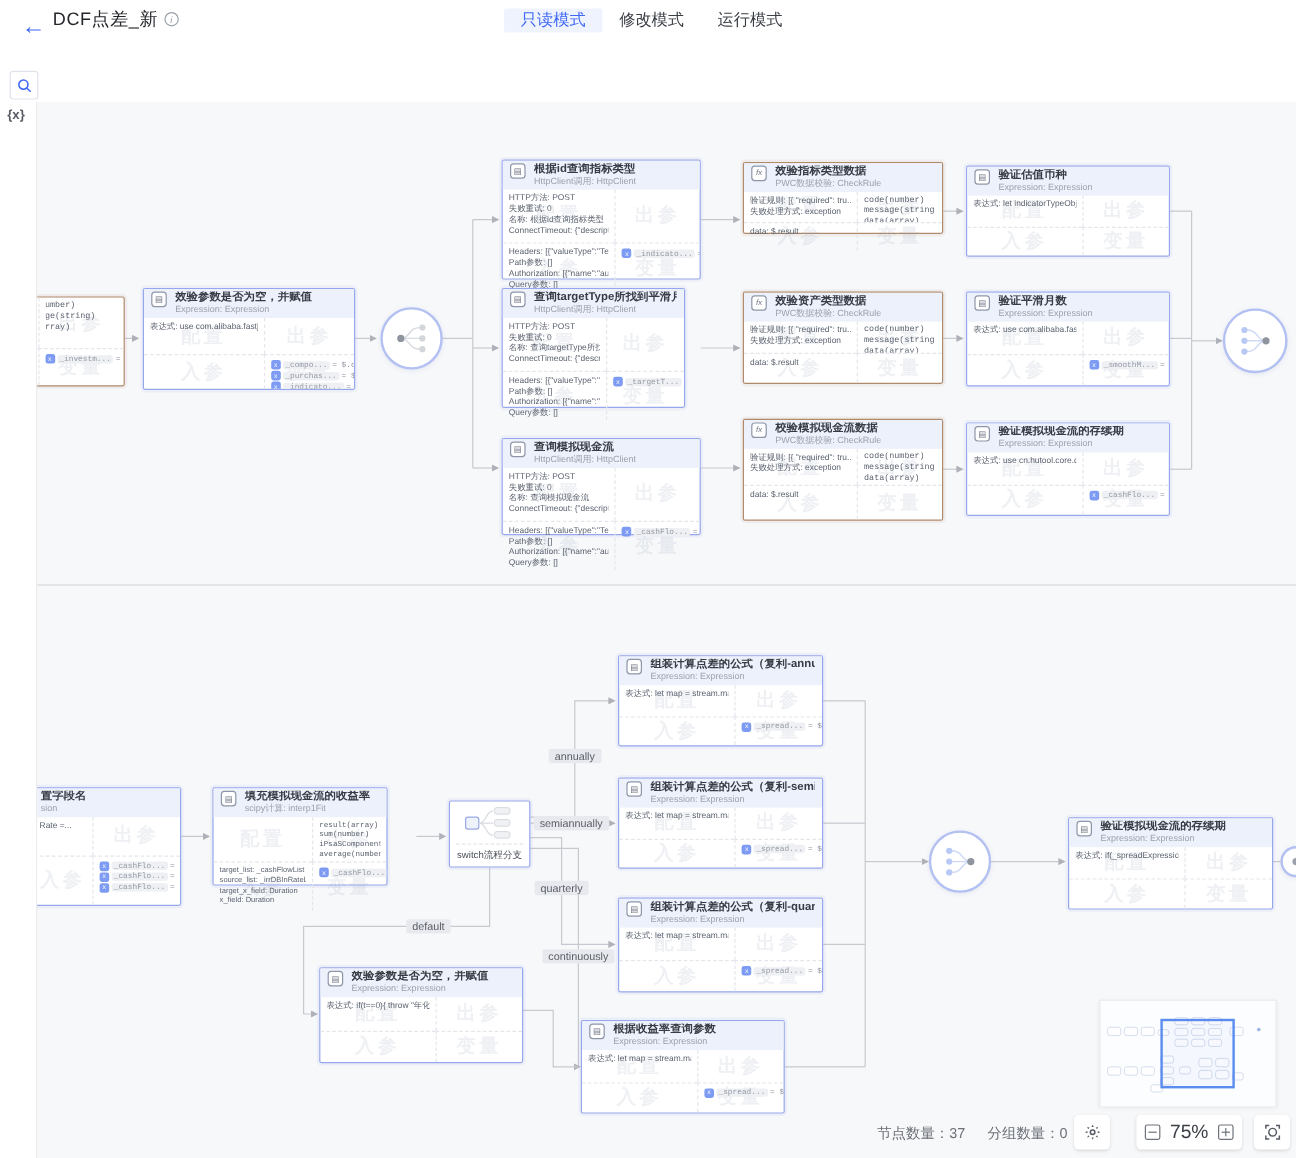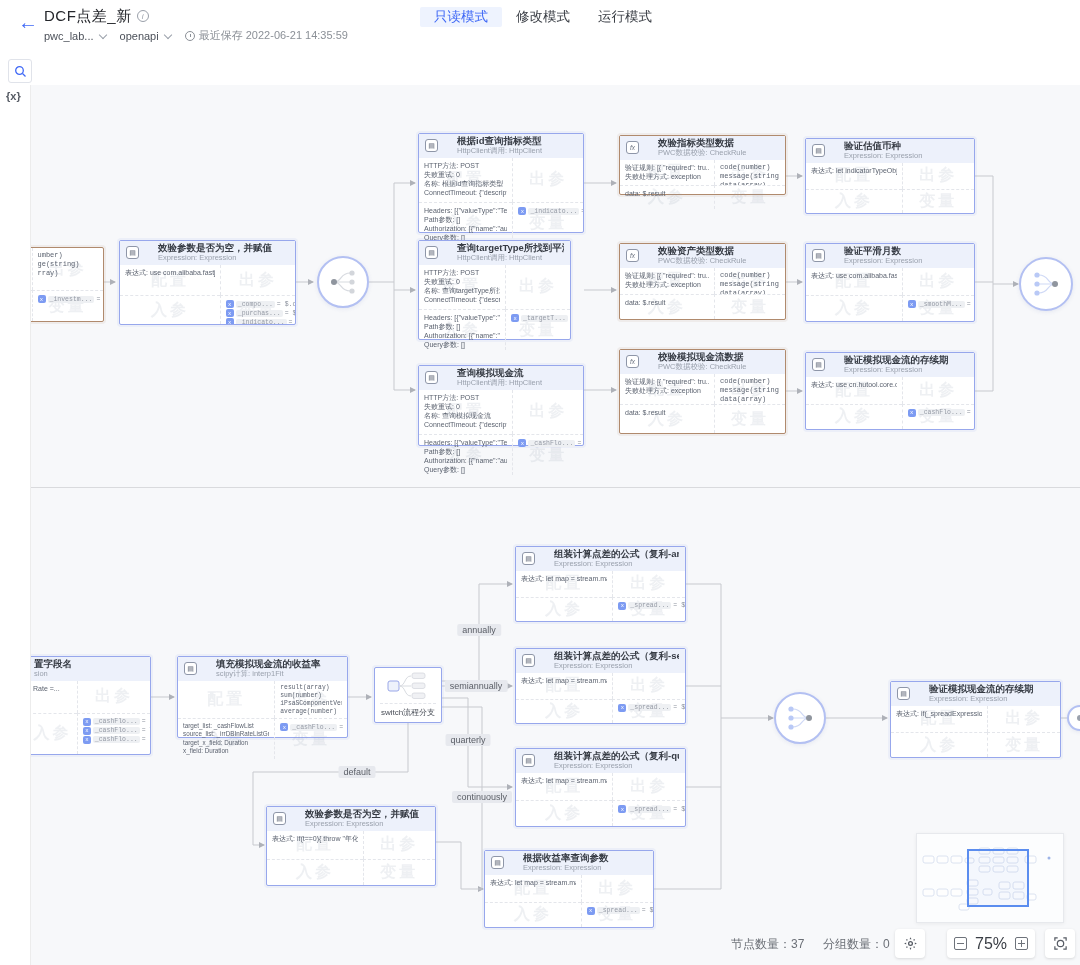--- a/index.html
+++ b/index.html
@@ -33,21 +33,21 @@
   #canvas{position:absolute;left:30px;top:27px;width:1050px;height:880px;background:#f7f8fa;
     border-left:1px solid #ececec;overflow:hidden;}
   .divider{position:absolute;left:0;top:402px;width:100%;height:1px;background:#d9dadd;}
 
   #edges{position:absolute;left:0;top:0;pointer-events:none;}
 
   
   .node{position:absolute;background:#fff;border:1px solid #97a7ec;border-radius:2px;display:flex;flex-direction:column;
     box-shadow:0 0 0 2px rgba(151,167,236,.10);}
   .node.brown{border-color:#b08a6d;box-shadow:0 0 0 2px rgba(176,138,109,.10);}
-  .nhead{display:flex;align-items:center;gap:19px;background:#edf1fb;padding:2px 6px;min-height:22px;flex:0 0 auto;}
+  .nhead{display:flex;gap:7px;background:#edf1fb;padding:2px 6px;min-height:22px;flex:0 0 auto;}
   .nicon{width:13px;height:13px;border:1px solid #8e96a8;border-radius:3px;background:#fff;color:#6d7482;
     font-size:7px;display:flex;align-items:center;justify-content:center;flex:0 0 auto;}
   .nicon.fx{font-style:italic;font-size:6.5px;}
   .nht{display:flex;flex-direction:column;line-height:1.15;overflow:hidden;}
   .ntitle{font-size:9.5px;font-weight:bold;color:#363b44;white-space:nowrap;}
   .nsub{font-size:7.5px;color:#9aa1ad;white-space:nowrap;}
   .nbody{flex:1;display:grid;grid-template-columns:57% 43%;grid-template-rows:52% 48%;position:relative;}
   .cell{position:relative;padding:3px 5px;overflow:hidden;}
   .cell.cr{border-left:1px dashed #e4e6eb;font-family:Liberation Mono, monospace;}
   .cell.cb{border-top:1px dashed #e4e6eb;}
@@ -85,32 +85,20 @@
   .sq-icon.plus:after{content:"";position:absolute;top:2px;bottom:2px;left:5px;width:1px;background:#6e737b;}
   .zoom-val{font-size:16px;color:#3a3e45;}
 </style>
 </head>
 <body>
 
 <div id="header">
   <span class="back-arrow">←</span>
   <div class="title-wrap">
     <span class="page-title">DCF点差_新</span><span class="info-icon">i</span>
-  </div>
-  <div class="sub-row">
-    <span>pwc_lab...</span>
-      <span class="caret"></span>
-    <span class="sep"></span>
-    <span>openapi</span>
-      <span class="caret"></span>
-    <span class="sep"></span>
-    <span class="saved">
-        <span class="clock-icon"></span>
-        <span>最近保存 2022-06-21 14:35:59</span>
-      </span>
   </div>
   <div id="tabs">
     <span class="tab active">只读模式</span>
     <span class="tab">修改模式</span>
     <span class="tab">运行模式</span>
   </div>
 </div>
 
 <div id="content">
   <div class="search-btn">
@@ -577,21 +565,21 @@
             </div>
           <div class="bdg">
               <span class="bchip">x</span>
               <span class="bname">_cashFlo...</span>
               <span>= Duration</span>
             </div>
         </div>
       </div>
     </div>
 
-    <div class="node" style="left:146px;top:571px;width:171px;height:82px">
+    <div class="node" style="left:146px;top:571px;width:146px;height:82px">
       <div class="nhead">
         <span class="nicon">▤</span>
         <span class="nht">
             <span class="ntitle">填充模拟现金流的收益率</span>
             <span class="nsub">scipy计算: interp1Fit</span>
           </span>
       </div>
       <div class="nbody" style="grid-template-rows:48% 52%">
         <div class="cell">
             <span class="wm">配置</span>

